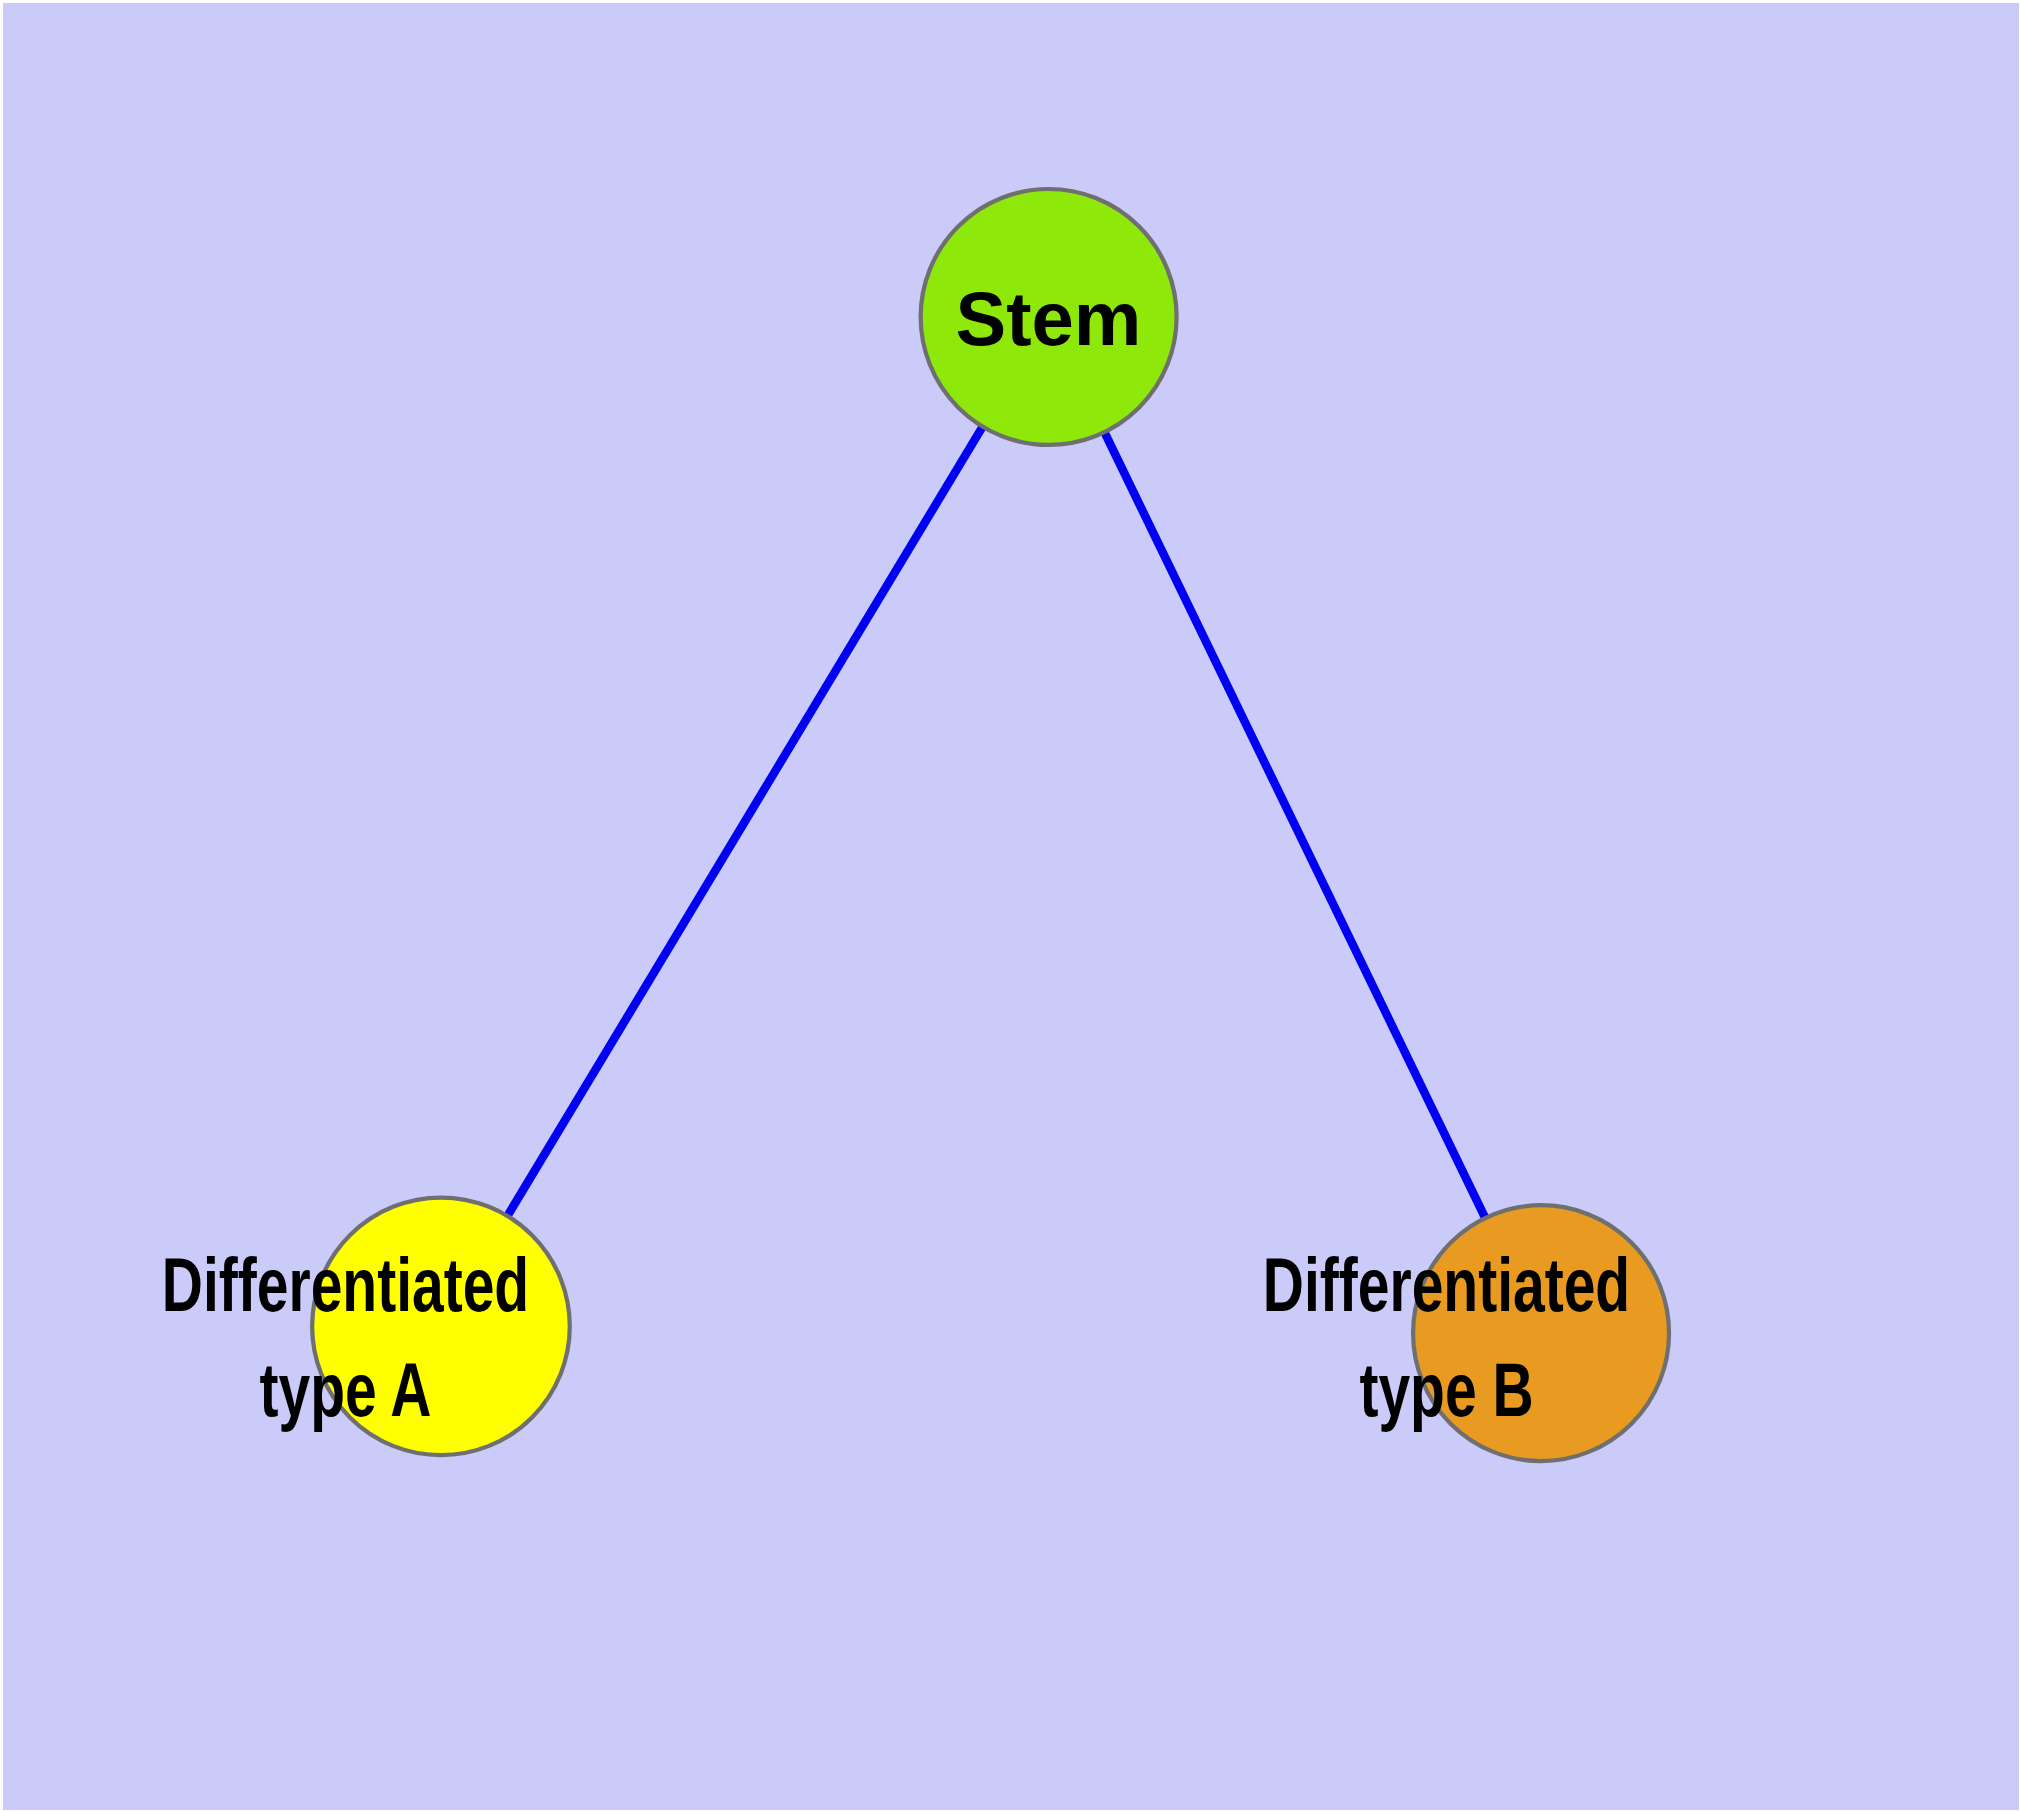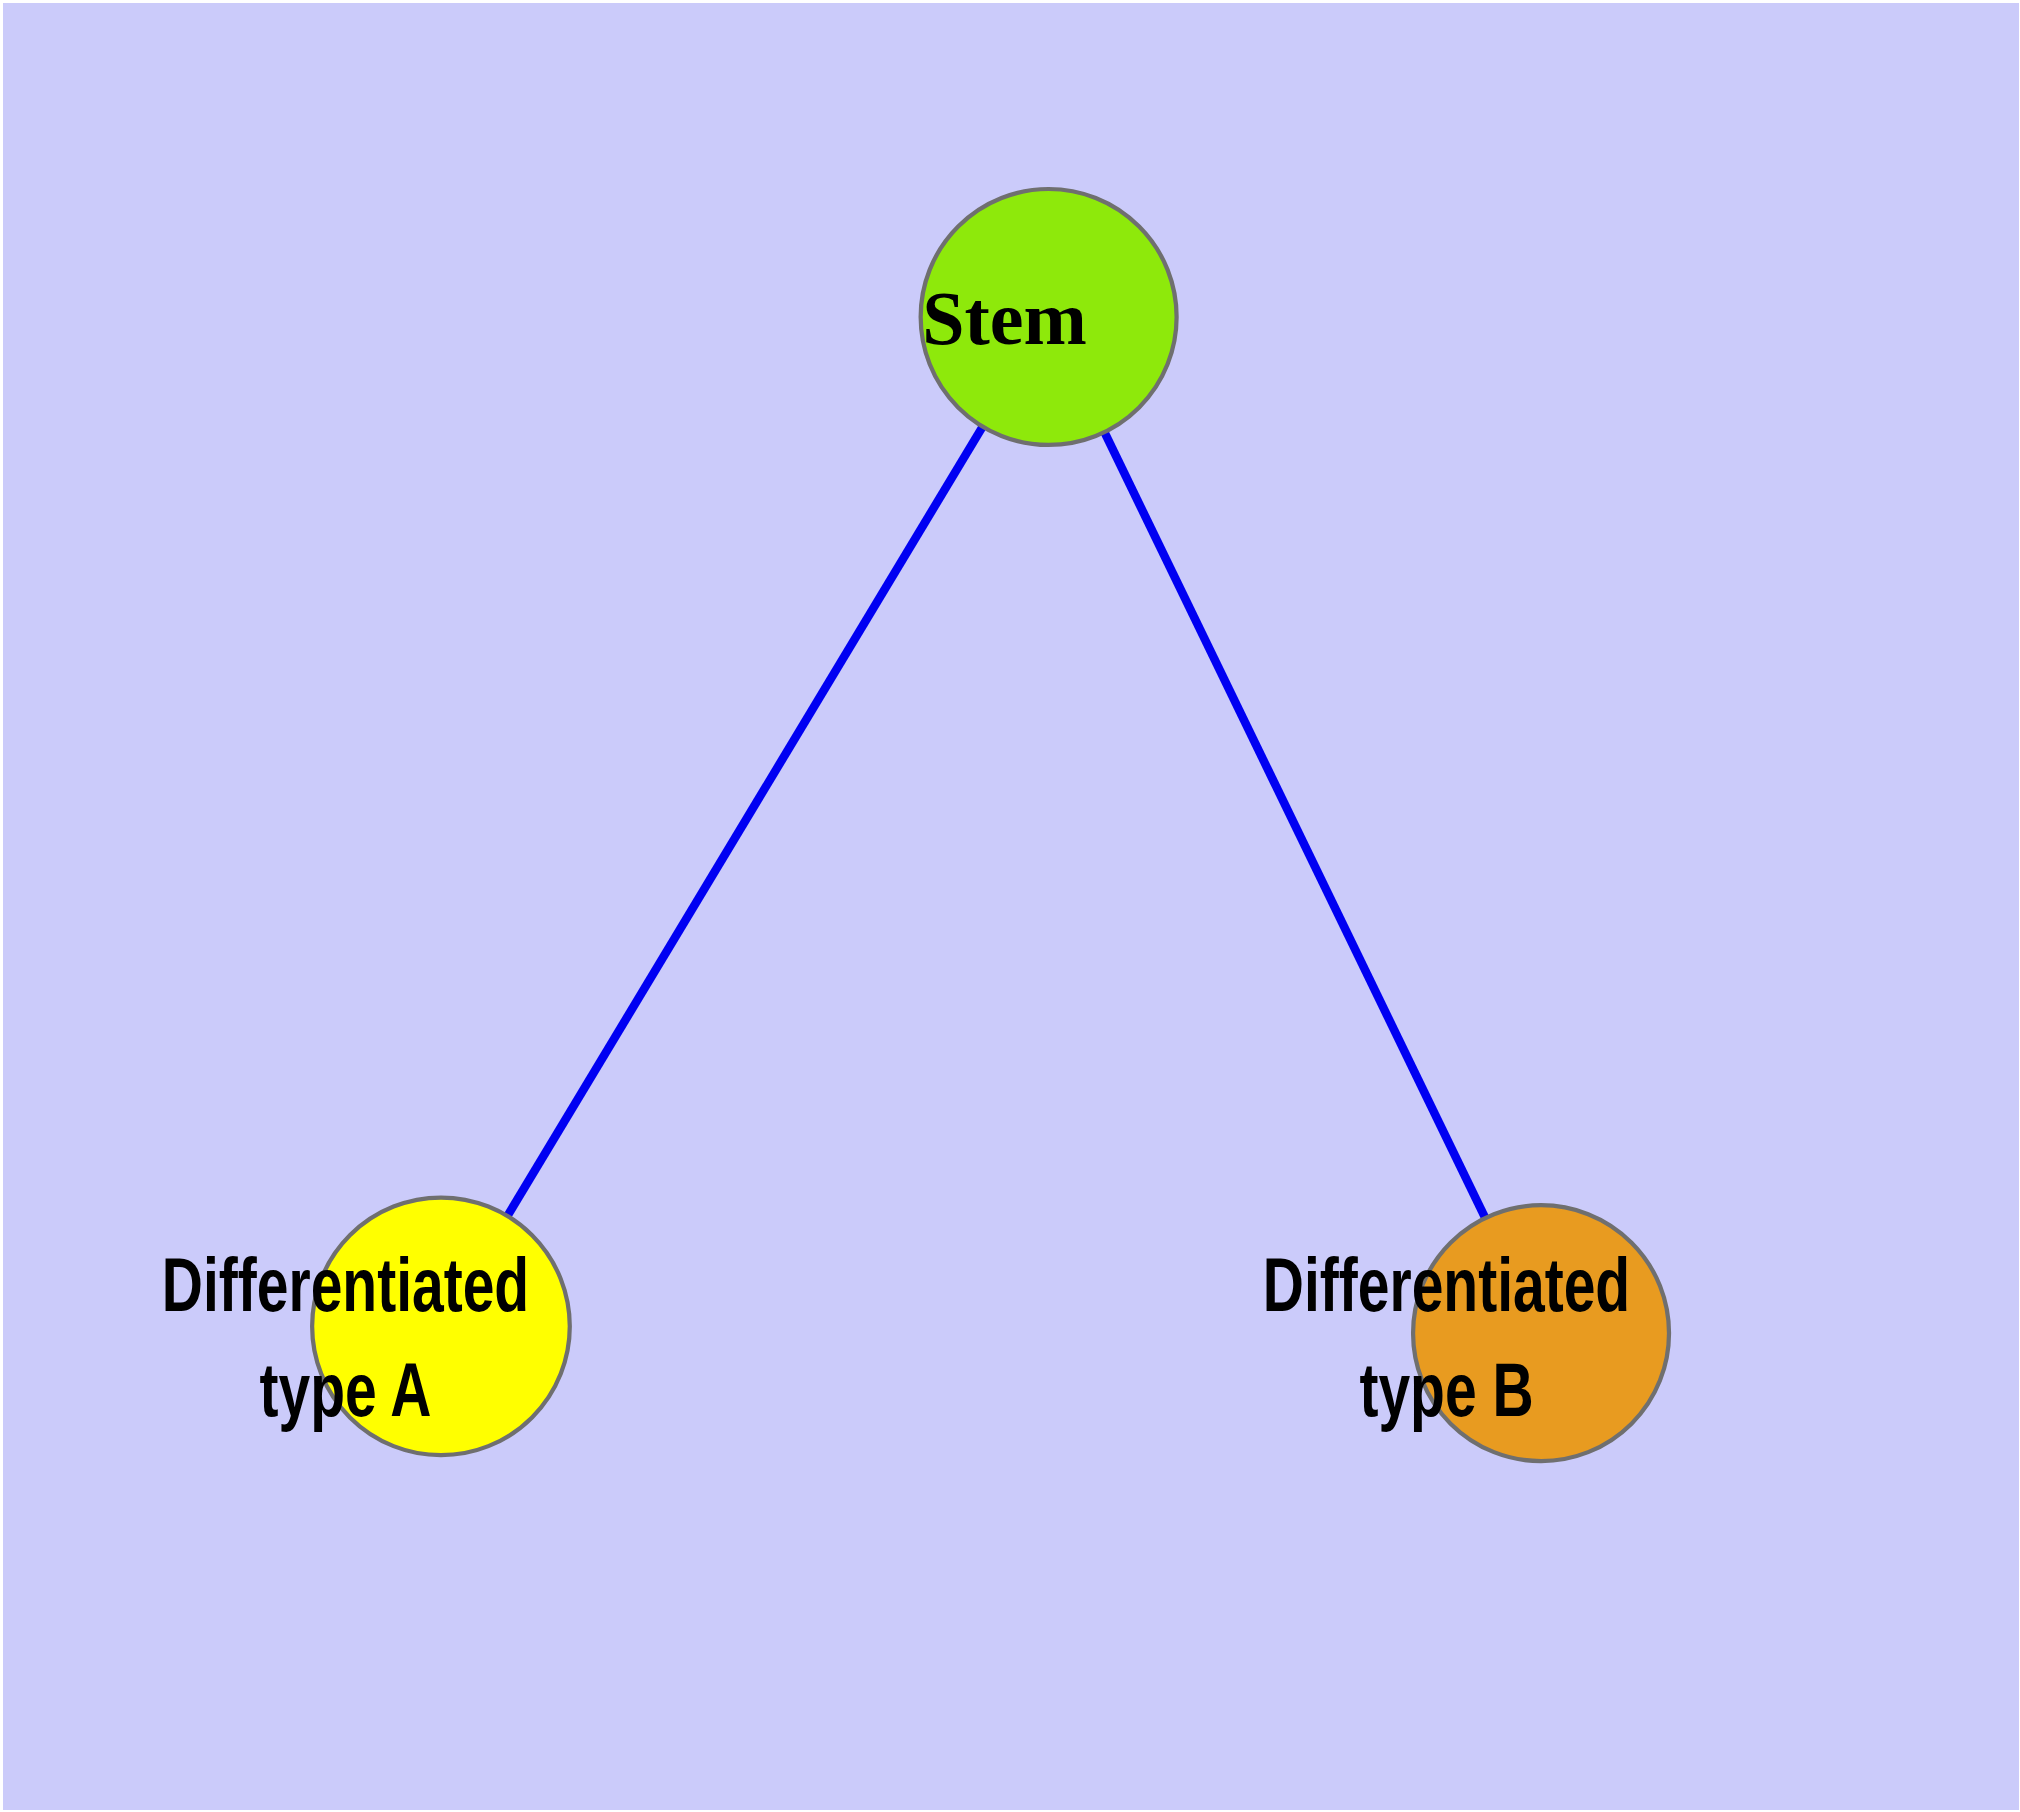--- a/index.html
+++ b/index.html
@@ -36,21 +36,21 @@
     position: absolute;
     color: var(--label_color, #000000);
     font-weight: bold;
     font-size: 76px;
     line-height: 105px;
     text-align: center;
     white-space: pre-line;
     letter-spacing: 0px;
   }
   .label-stem {
-    left: 750px; top: 266px; width: 509px; font-family: Liberation Serif, serif;
+    left: 794px; top: 266px; width: 509px;
   }
   .label-type-a {
     left: -36px; top: 1232px; width: 763px;
     transform: scaleX(0.75);
   }
   .label-type-b {
     left: 1065px; top: 1232px; width: 763px;
     transform: scaleX(0.75);
   }
 </style>

